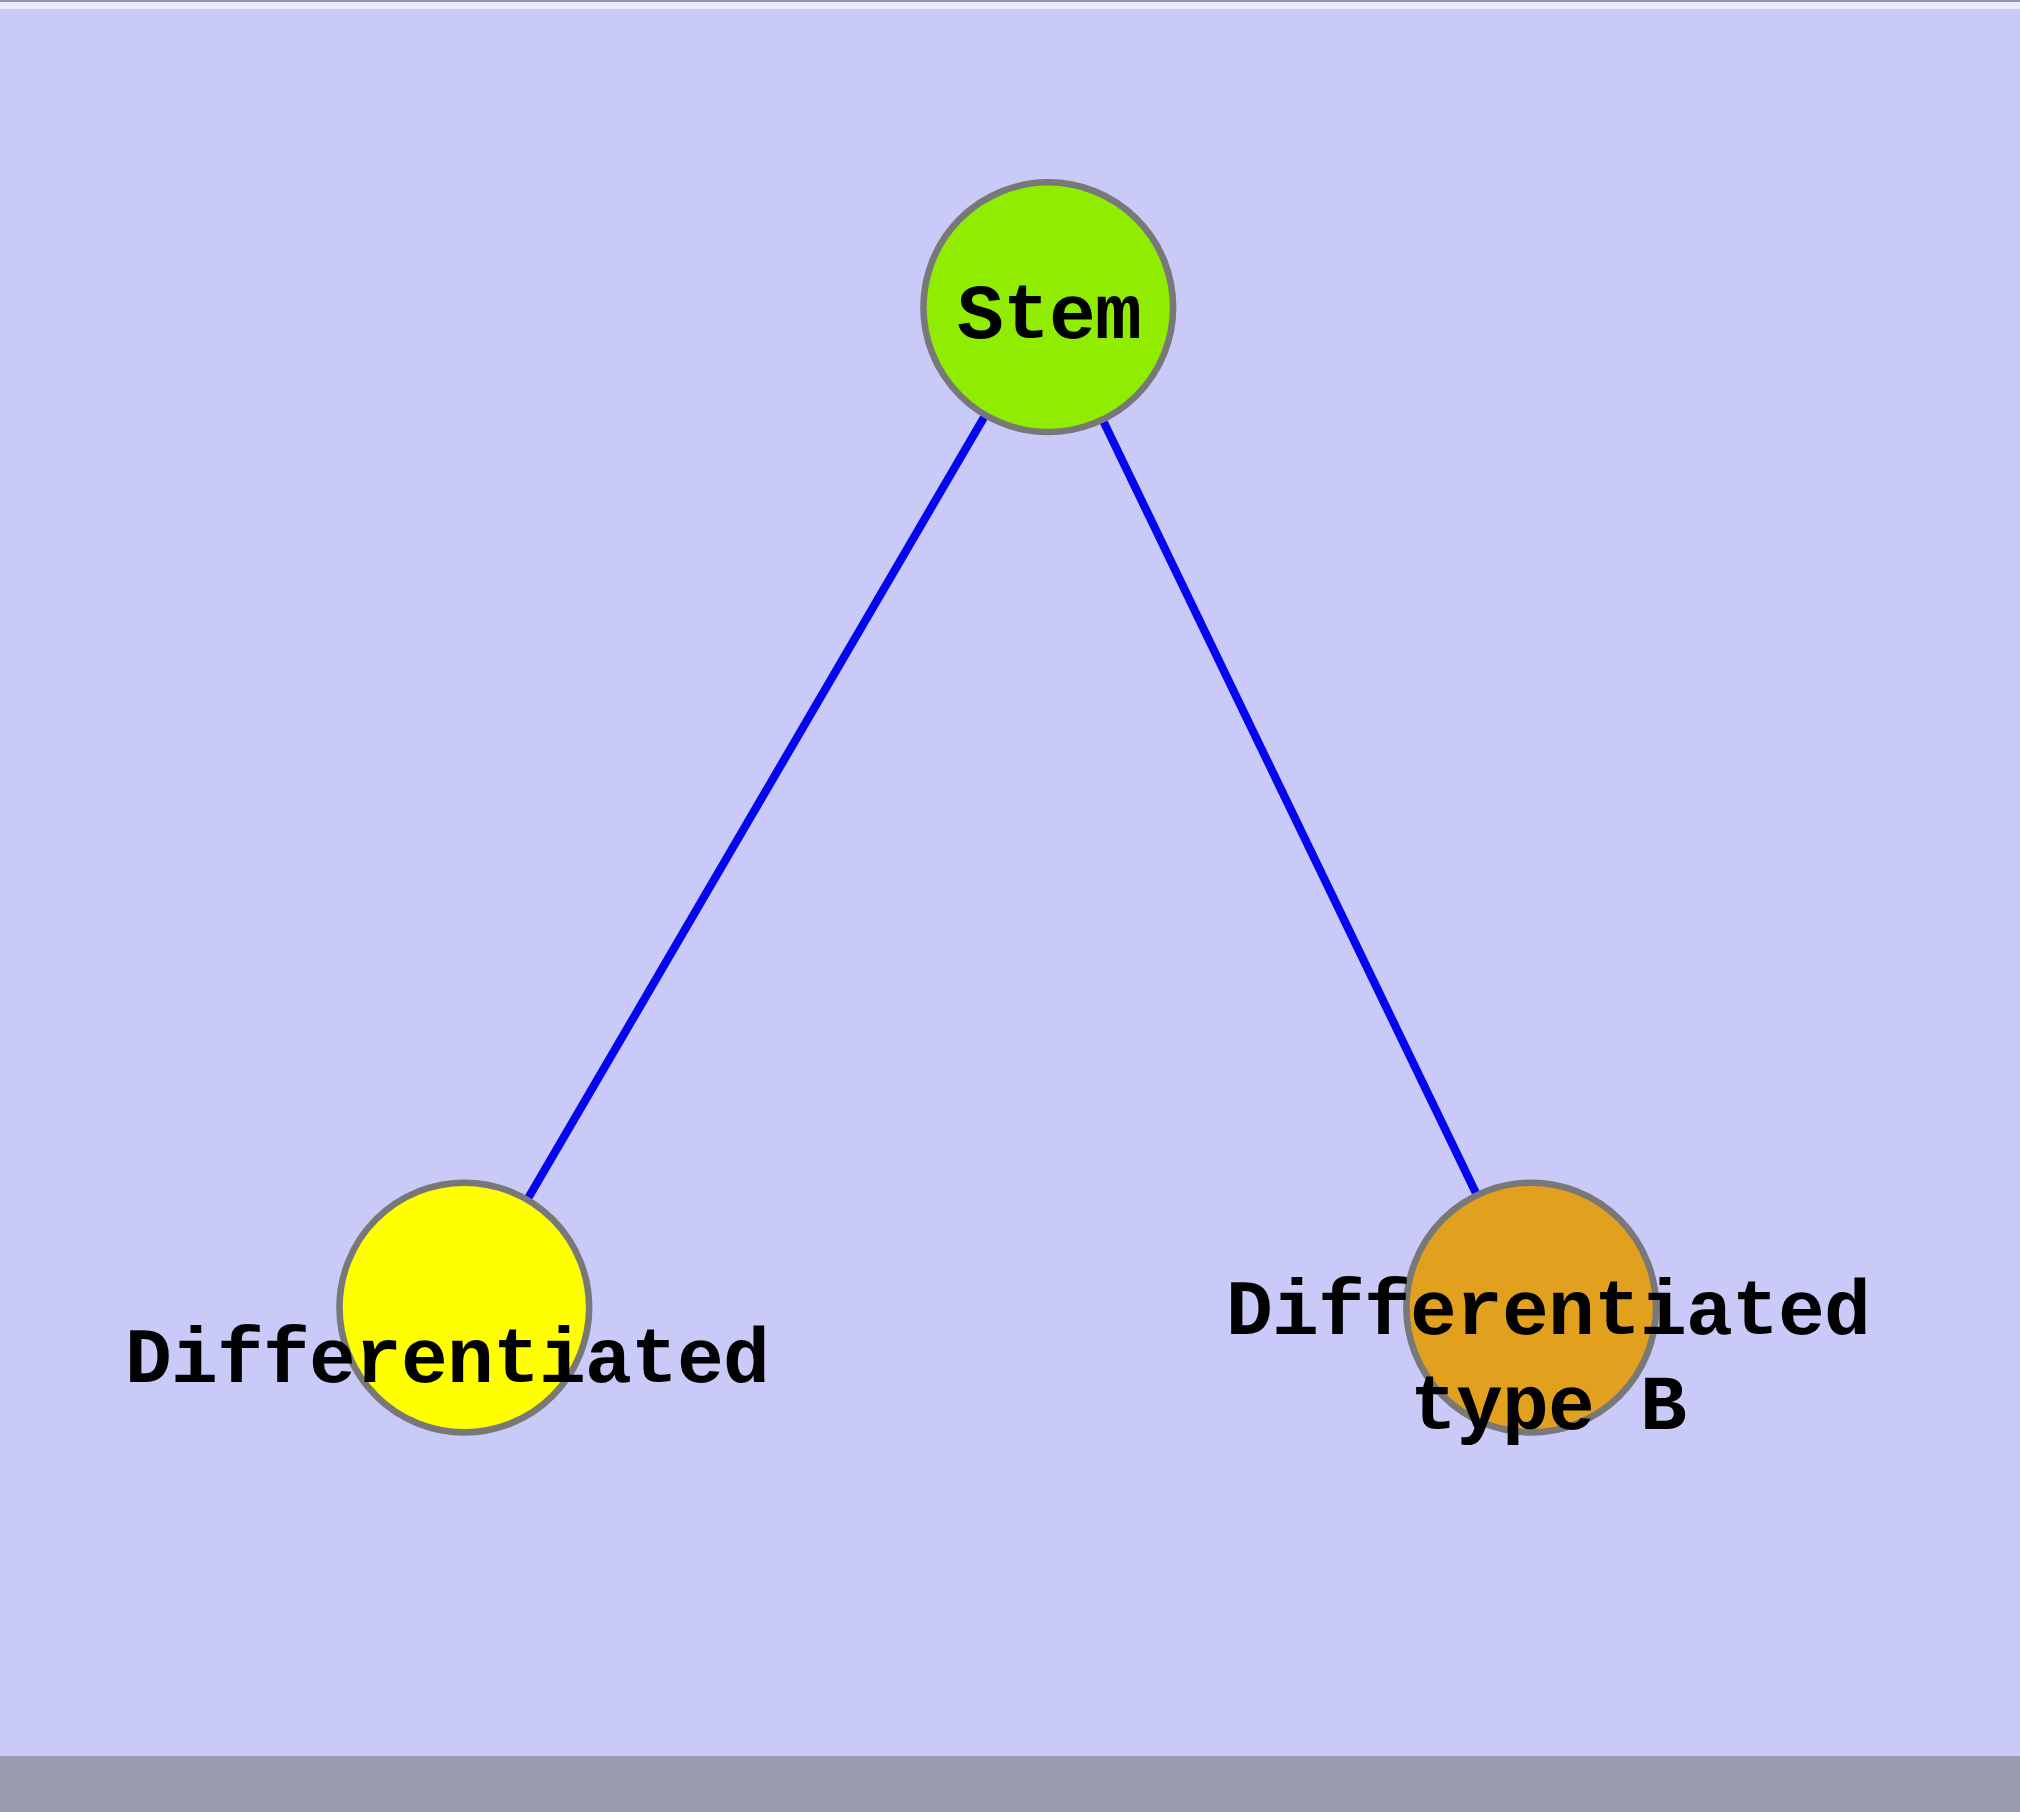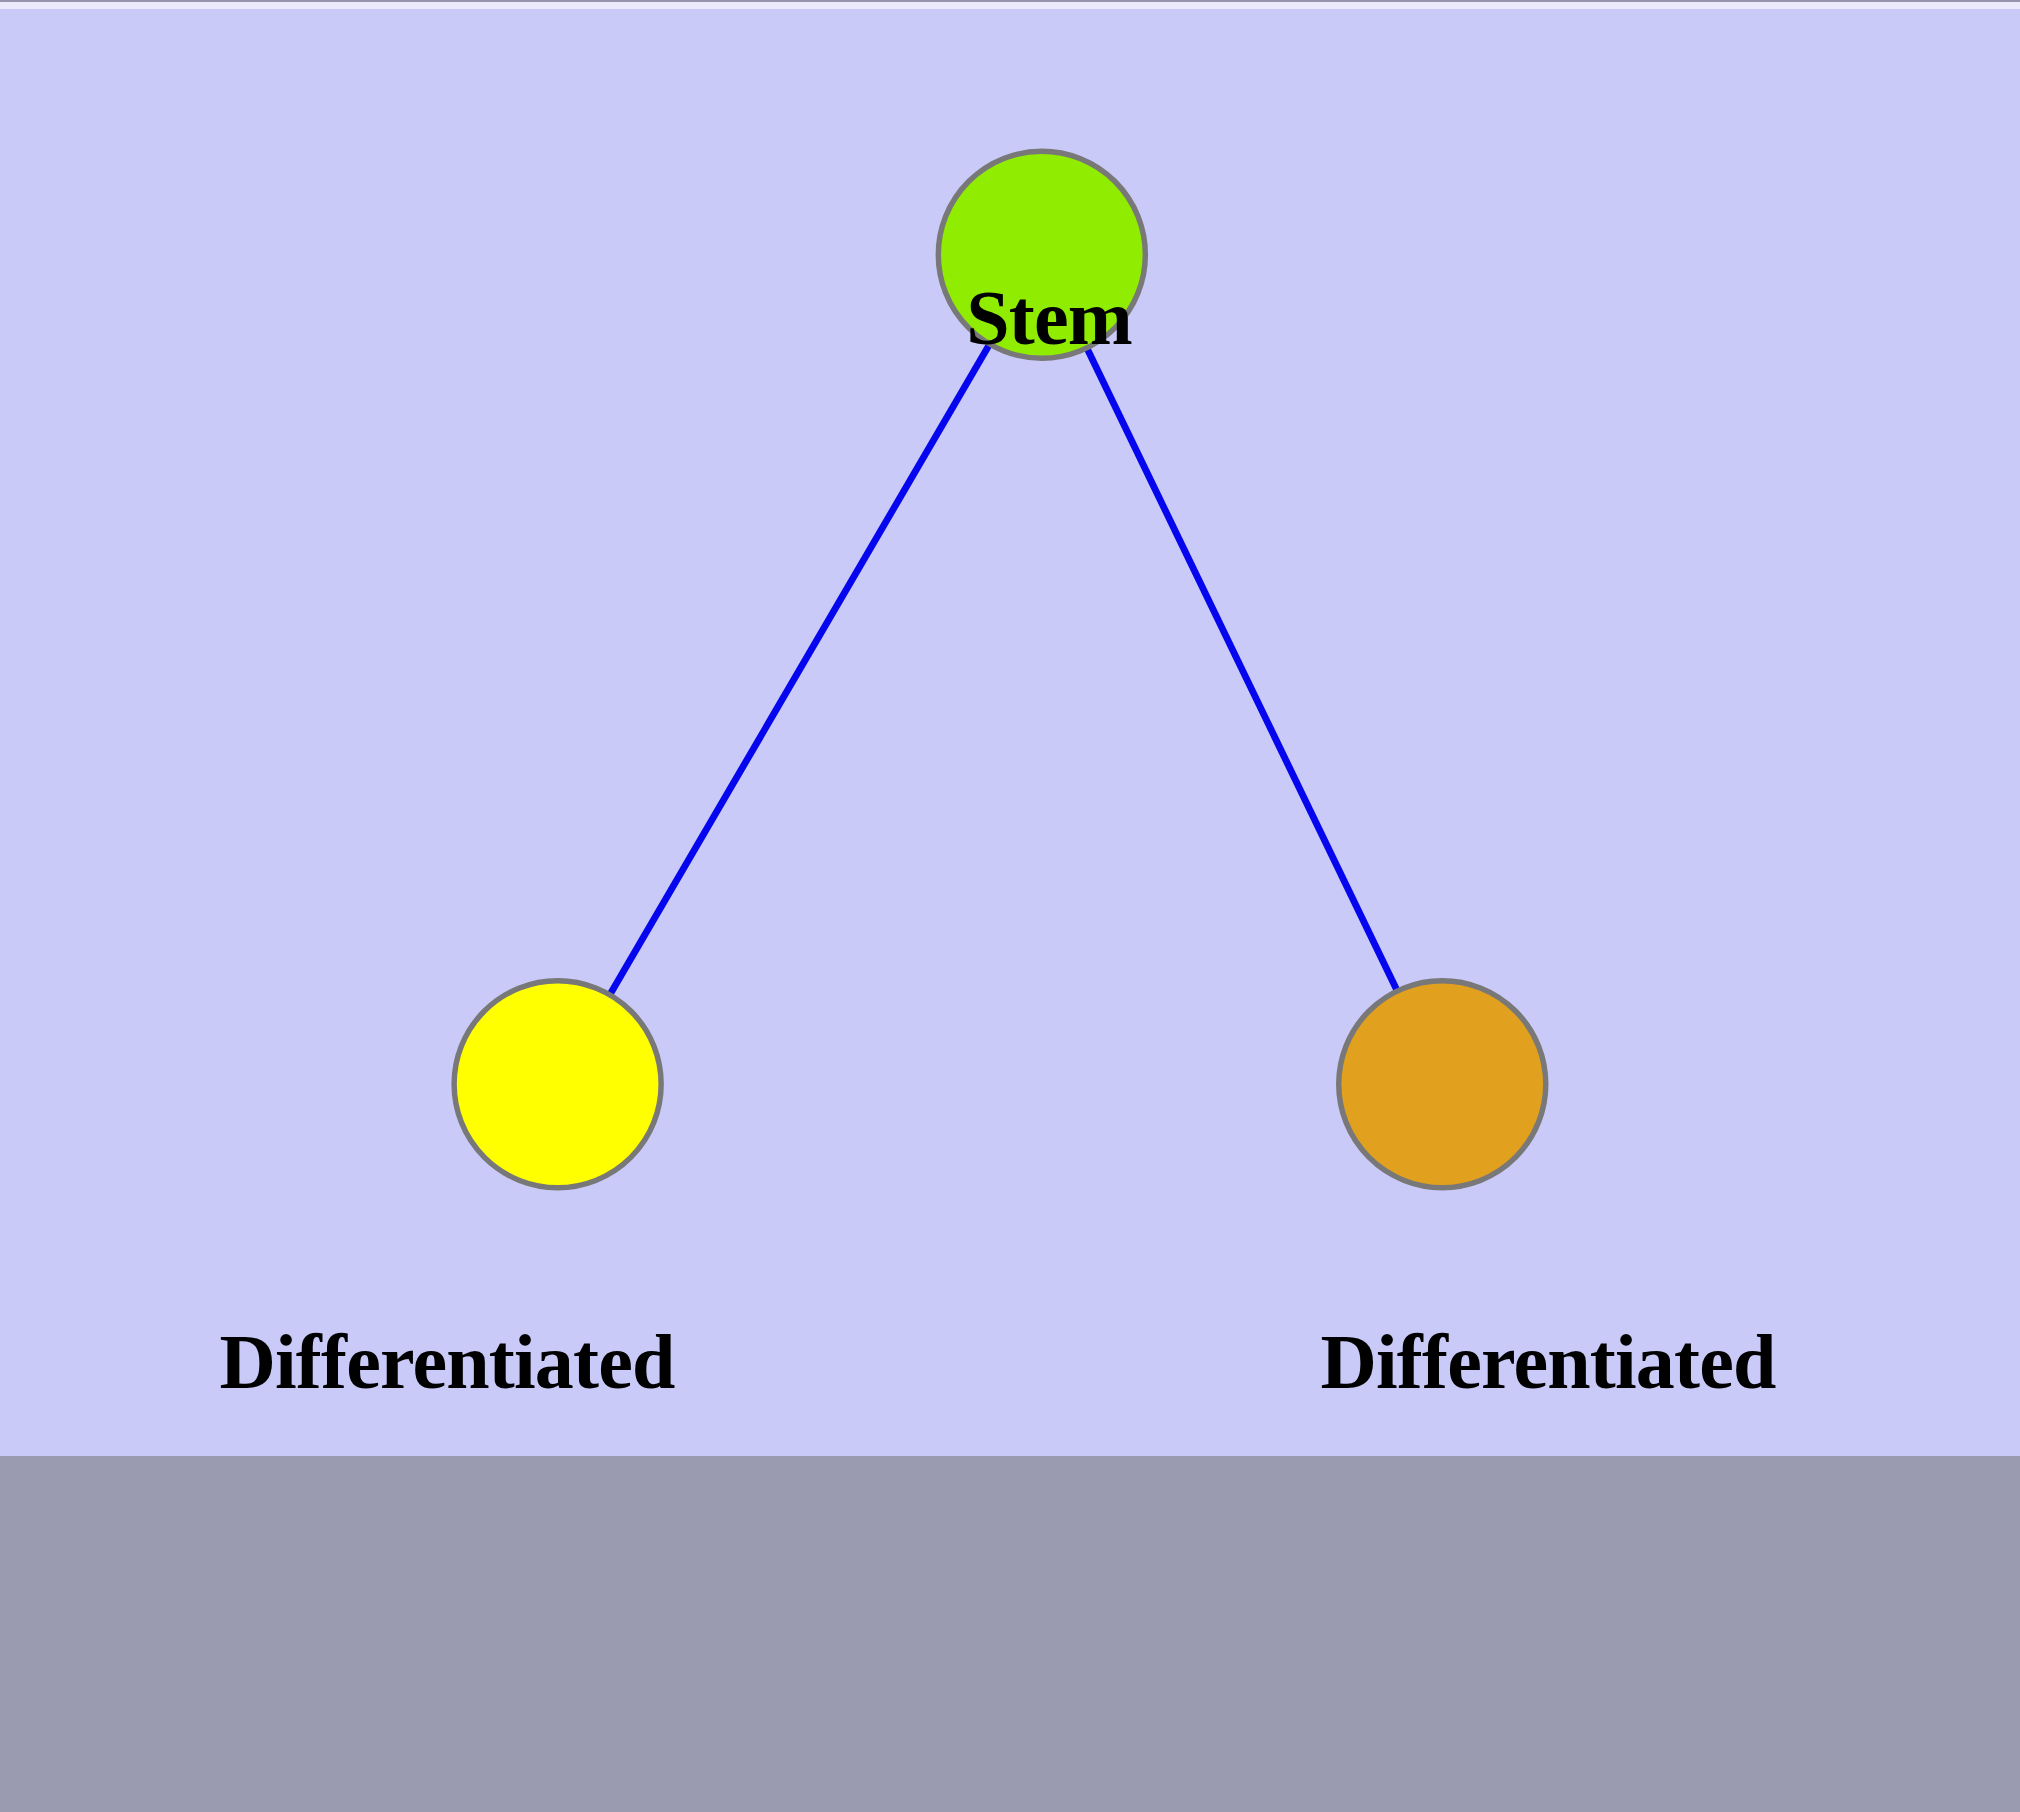--- a/index.html
+++ b/index.html
@@ -3,23 +3,23 @@
 <meta charset="utf-8">
 <style>
   html, body {
     margin: 0;
     padding: 0;
     background: #9a9ab0;
   }
   .canvas {
     position: relative;
     width: 2021px;
-    height: 1456px;
+    height: 1756px;
     overflow: hidden;
-    font-family: Liberation Serif, serif;
+    font-family: Liberation Mono, monospace;
   }
   .top-edge-band {
     position: absolute;
     left: 0;
     top: 0;
     width: 100%;
     height: 8.5px;
     box-sizing: border-box;
   }
   svg.graph {
@@ -60,18 +60,19 @@
   <div class="node-label" style="left: 1049px; top: 317px; color: rgb(0, 0, 0);">
     <span class="line">Stem</span>
   </div>
 
   <div class="node-label" style="left: 447px; top: 1361px; color: rgb(0, 0, 0);">
     <span class="line">Differentiated</span>
   </div>
 
   <div class="node-label" style="left: 1548px; top: 1361px; color: rgb(0, 0, 0);">
     <span class="line">Differentiated</span>
+    <span class="line">type B</span>
   </div>
 
   <div class="top-edge-band" style="background: rgb(234, 234, 252); border-top: 2.5px solid rgb(148, 148, 174);"></div>
 
 </div>
 
 
 </body></html>

